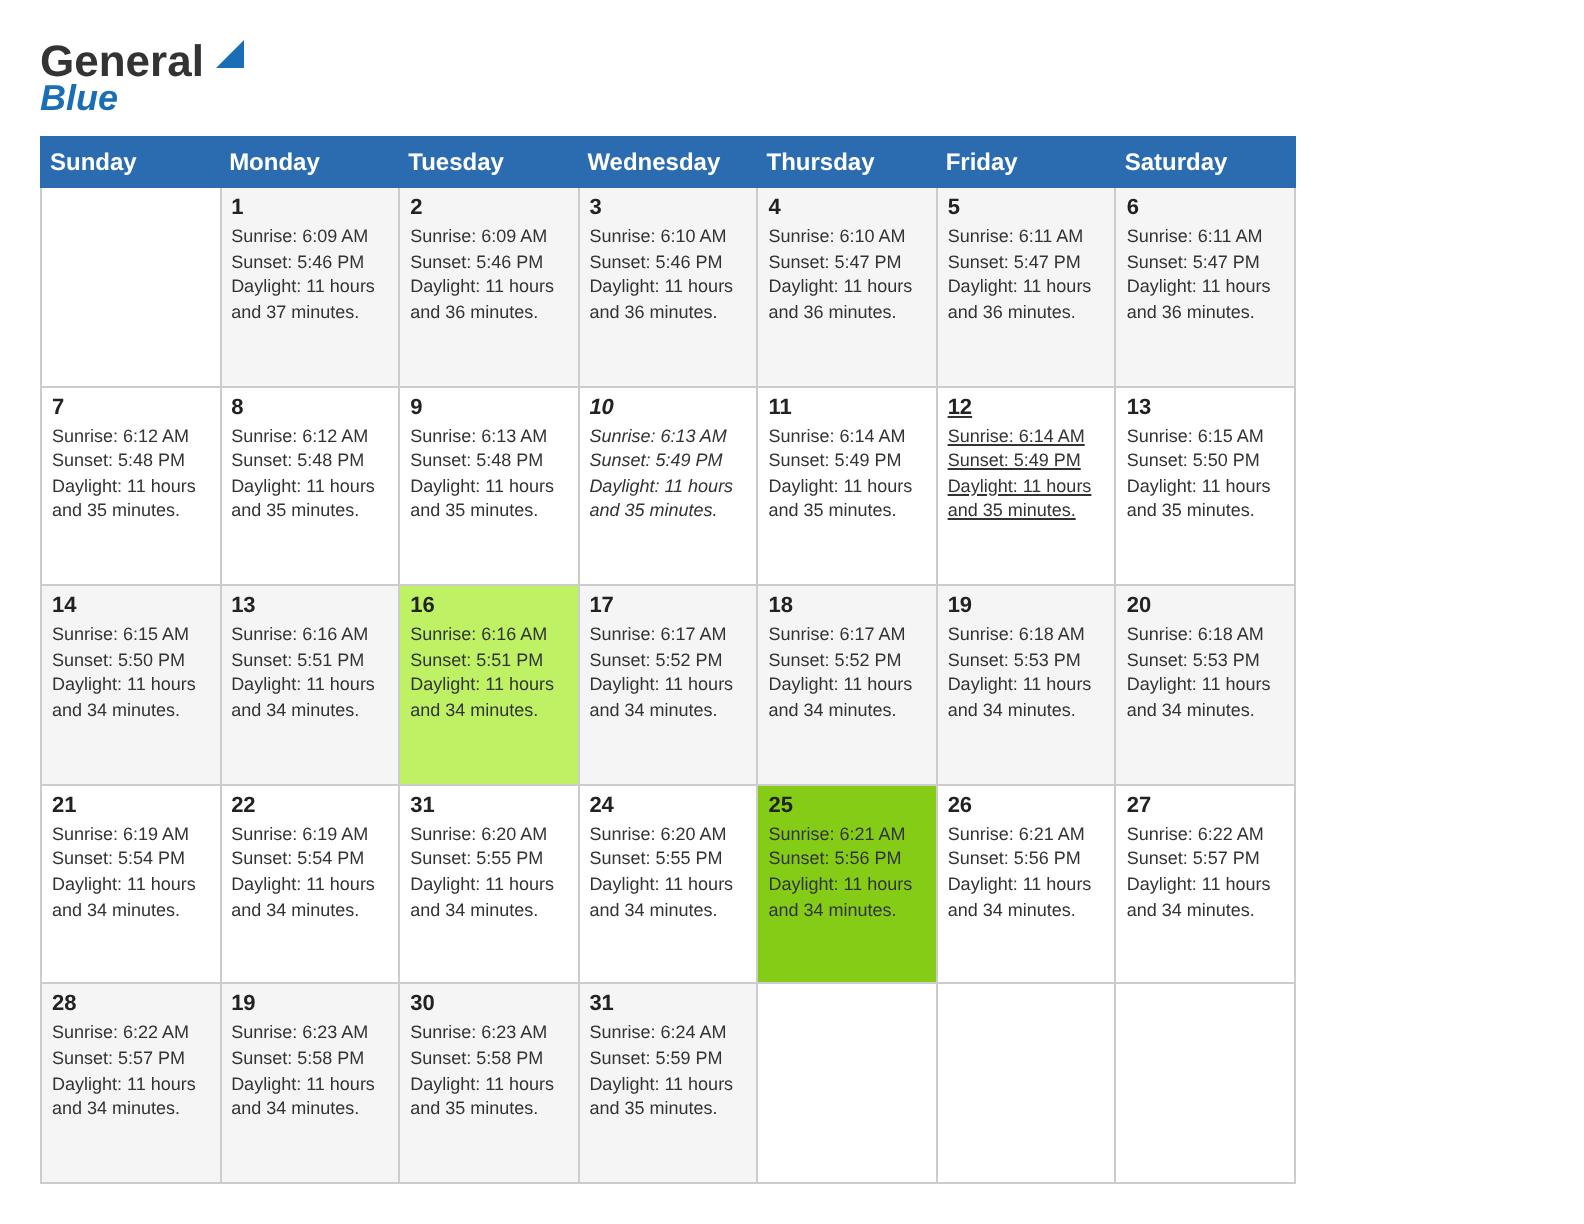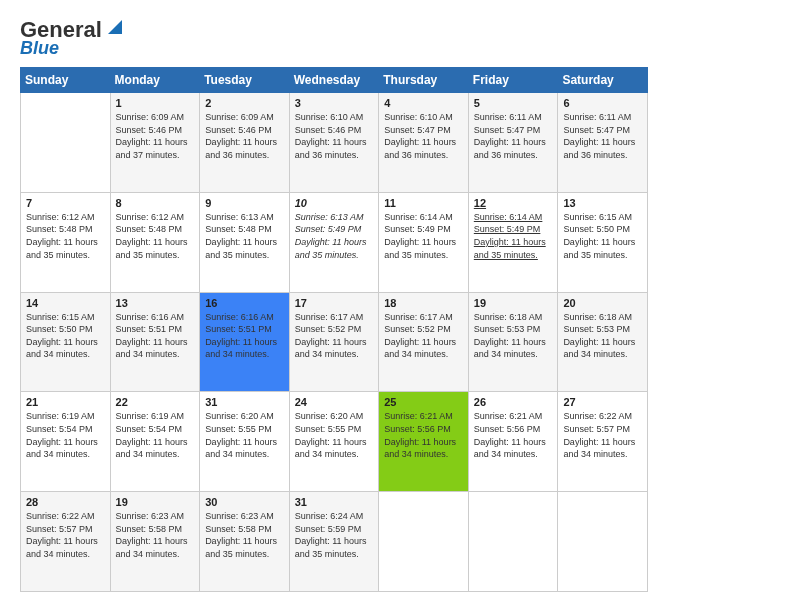--- a/index.html
+++ b/index.html
@@ -188,21 +188,21 @@
         </tr>
         <tr>
           <td style="background-color: rgb(245, 245, 245);">
             <span class="day-number">14</span>
             <div class="day-info">Sunrise: 6:15 AM<br>Sunset: 5:50 PM<br>Daylight: 11 hours and 34 minutes.</div>
           </td>
           <td style="background-color: rgb(245, 245, 245);">
             <span class="day-number">13</span>
             <div class="day-info">Sunrise: 6:16 AM<br>Sunset: 5:51 PM<br>Daylight: 11 hours and 34 minutes.</div>
           </td>
-          <td style="background-color: #3b82f6;">
+          <td style="background-color: #bef264;">
             <span class="day-number">16</span>
             <div class="day-info">Sunrise: 6:16 AM<br>Sunset: 5:51 PM<br>Daylight: 11 hours and 34 minutes.</div>
           </td>
           <td style="background-color: rgb(245, 245, 245);">
             <span class="day-number">17</span>
             <div class="day-info">Sunrise: 6:17 AM<br>Sunset: 5:52 PM<br>Daylight: 11 hours and 34 minutes.</div>
           </td>
           <td style="background-color: rgb(245, 245, 245);">
             <span class="day-number">18</span>
             <div class="day-info">Sunrise: 6:17 AM<br>Sunset: 5:52 PM<br>Daylight: 11 hours and 34 minutes.</div>

